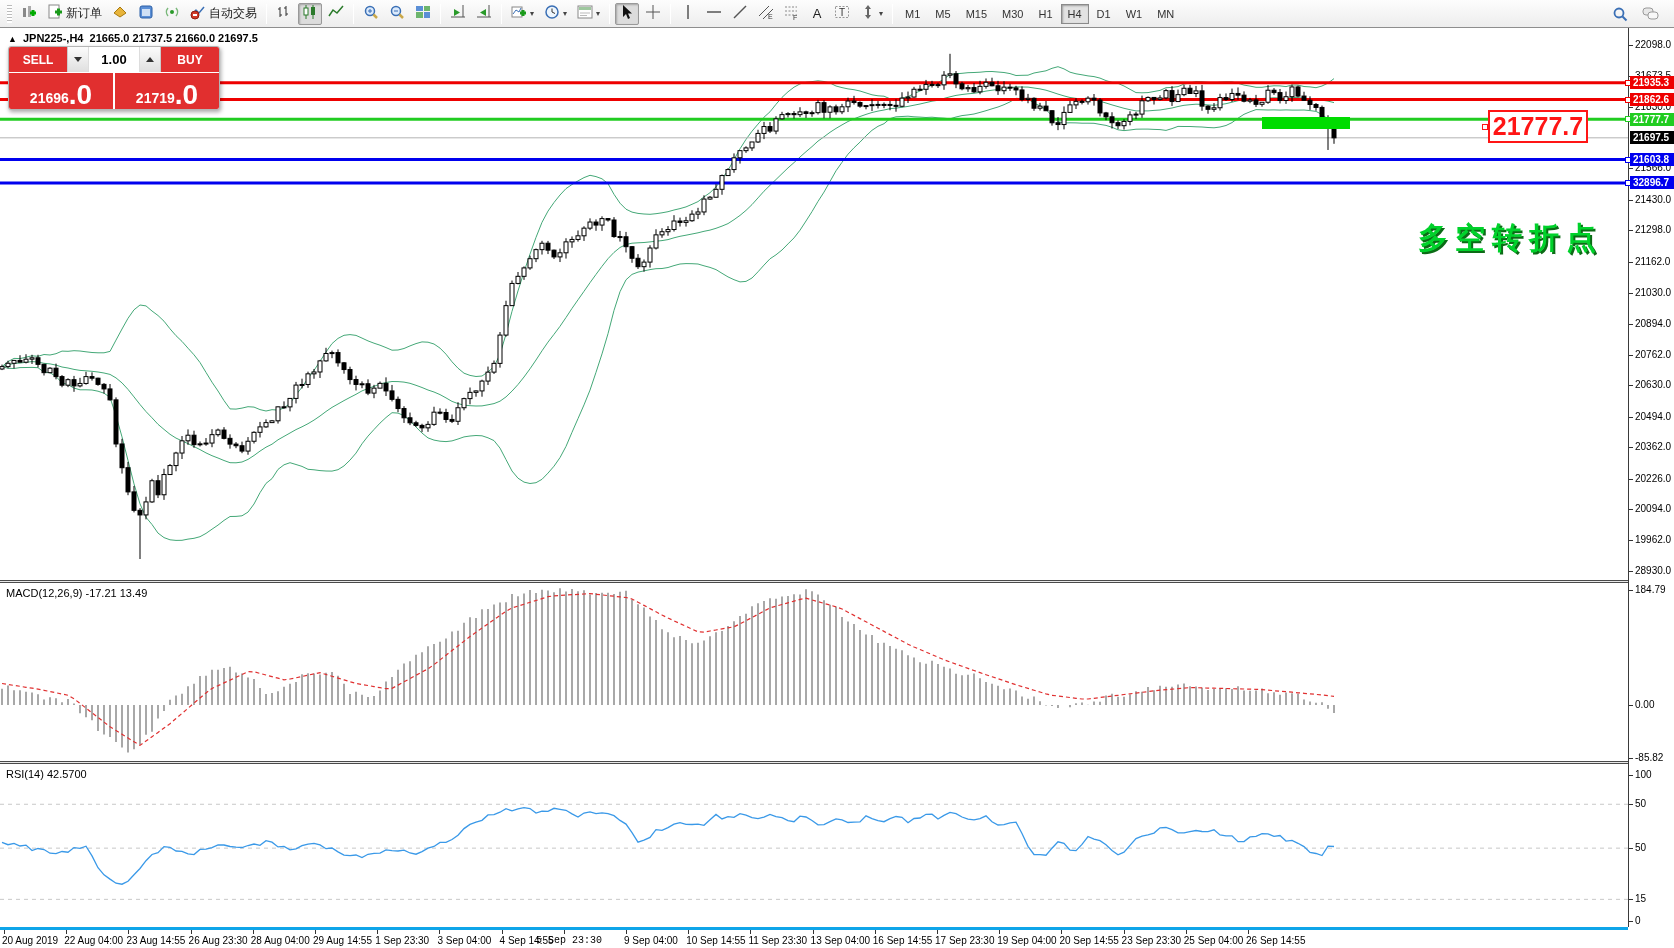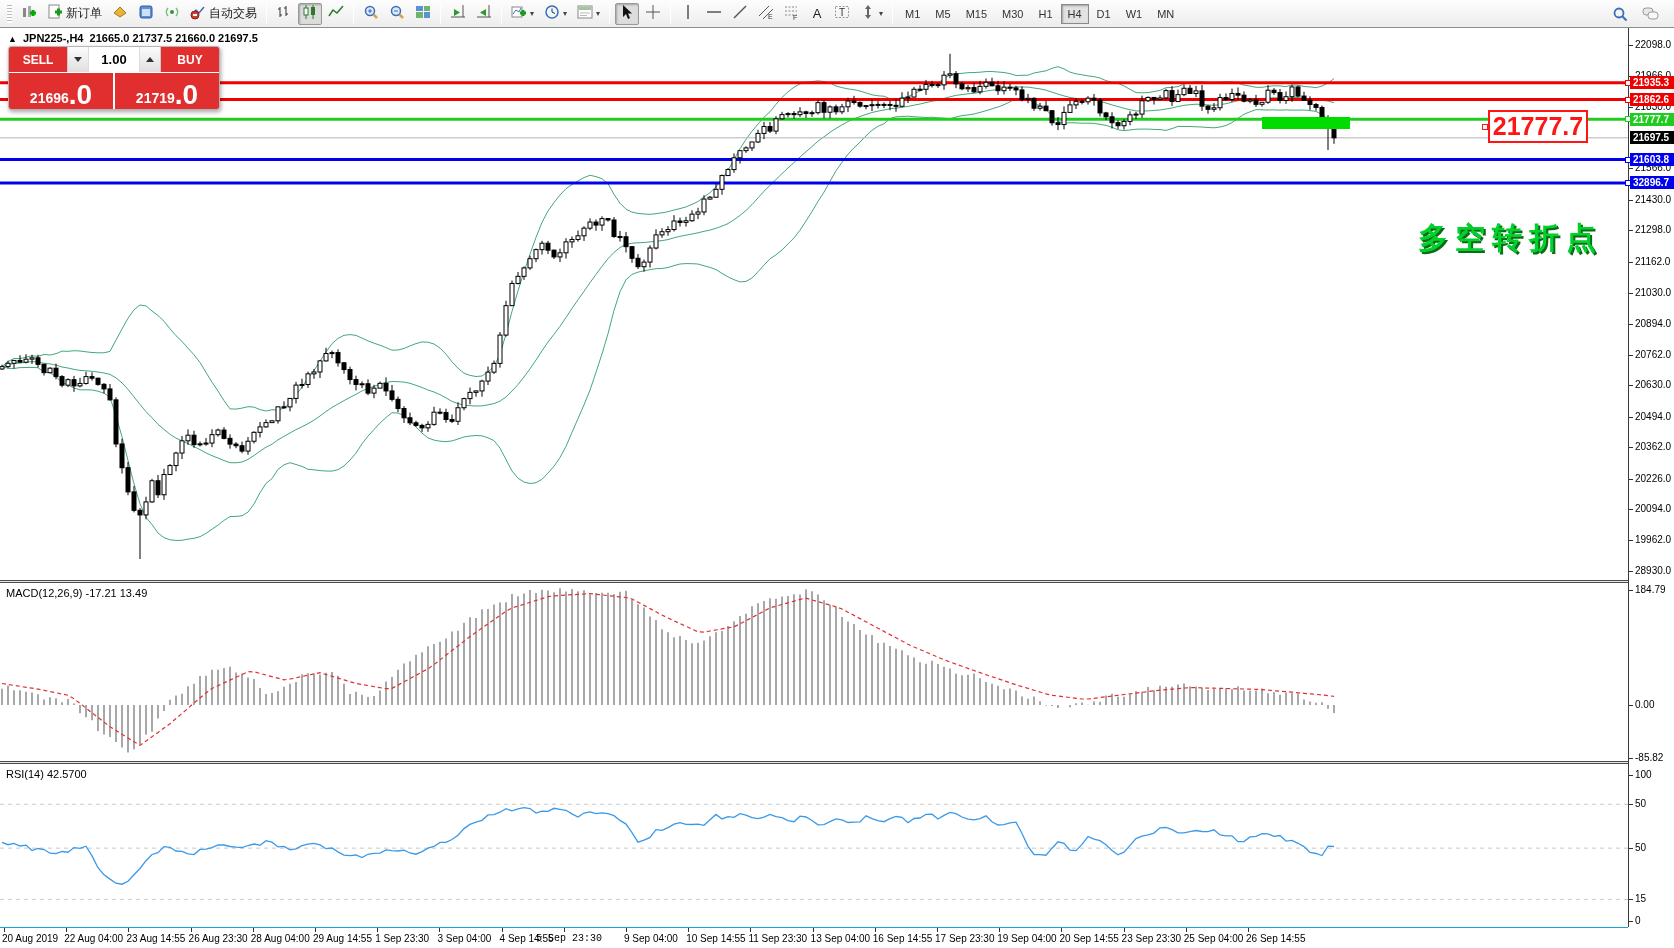--- a/index.html
+++ b/index.html
@@ -41,21 +41,21 @@
   
   .axis-col { position:absolute; left:1628px; top:0; width:46px; height:899px;
     background:#fff; border-left:1px solid #3a3a3a; z-index:8; }
   .tick-mark { position:absolute; left:0; width:4px; height:1px; background:#333; }
   .tick-label { position:absolute; left:6px; font-size:10px; color:#000; white-space:nowrap; }
   .lvl-label { position:absolute; left:1px; width:45px; height:13px; line-height:13px;
     font-size:10px; font-weight:bold; color:#fff; padding-left:3px; white-space:nowrap; }
 
   
   .time-axis { position:absolute; left:0; top:899px; width:1628px; height:21px;
-    border-top:1px solid #0ea5e9; background:#fff; z-index:8; }
+    border-top:3px solid #0ea5e9; background:#fff; z-index:8; }
   .time-label { position:absolute; top:5px; font-size:10px; color:#000; white-space:nowrap; }
   .time-tick { position:absolute; top:0; width:1px; height:4px; background:#333; }
 
   
   .trade-panel { position:absolute; left:8px; top:18px; width:212px; z-index:20;
     border:1px solid #b5b5b5; border-radius:3px; background:#fff;
     box-shadow:1px 2px 4px rgba(0,0,0,.35); overflow:hidden; }
   .tp-row1 { display:flex; height:25px; }
   .tp-btn { flex:0 0 58px; background:#e12f2f; color:#fff; font-size:12px; font-weight:bold;
     border:none; display:flex; align-items:center; justify-content:center; cursor:pointer; }
@@ -1089,21 +1089,21 @@
 
     <div class="green-box"></div>
     <div class="turning-point">多空转折点</div>
     <div class="price-tag">21777.7</div>
     <div class="price-tag-sq"></div>
 
     <div class="axis-col" id="axis-col">
         <div class="tick-mark" style="top: 17px;"></div>
         <div class="tick-label" style="top: 11px;">22098.0</div>
         <div class="tick-mark" style="top: 47.5899px;"></div>
-        <div class="tick-label" style="top: 41.5899px;">21966.0</div>
+        <div class="tick-label" style="top: 41.5899px;">31673.5</div>
         <div class="tick-mark" style="top: 79.1067px;"></div>
         <div class="tick-label" style="top: 73.1067px;">21830.0</div>
         <div class="tick-mark" style="top: 140.287px;"></div>
         <div class="tick-label" style="top: 134.287px;">21566.0</div>
         <div class="tick-mark" style="top: 171.803px;"></div>
         <div class="tick-label" style="top: 165.803px;">21430.0</div>
         <div class="tick-mark" style="top: 202.393px;"></div>
         <div class="tick-label" style="top: 196.393px;">21298.0</div>
         <div class="tick-mark" style="top: 233.91px;"></div>
         <div class="tick-label" style="top: 227.91px;">21162.0</div>

